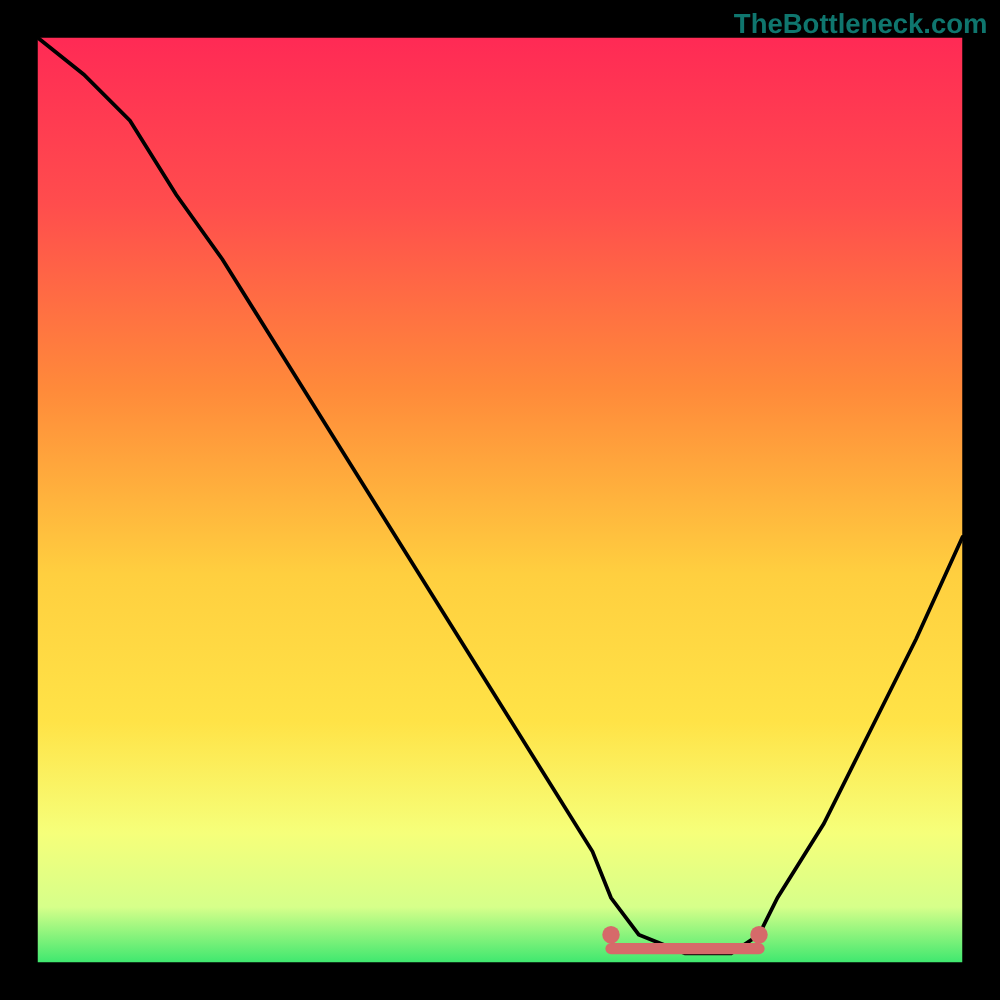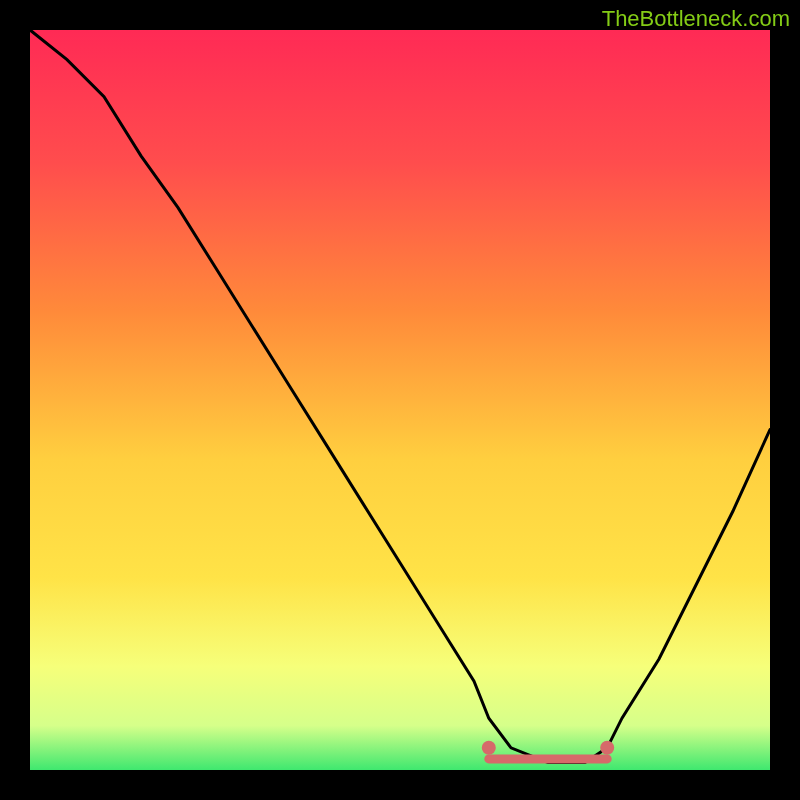--- a/index.html
+++ b/index.html
@@ -7,23 +7,23 @@
   .container {
     width: 800px;
     height: 800px;
     position: relative;
     background: #000;
   }
   .watermark {
     position: absolute;
     top: 6px;
     right: 10px;
-    color: #84cc16;
+    color: #0f766e;
     font-size: 22px;
-    font-weight: 400;
+    font-weight: 700;
     z-index: 10;
   }
   .plot-area {
     position: absolute;
     left: 30px;
     top: 30px;
     width: 740px;
     height: 740px;
   }
   .gradient-bg {

